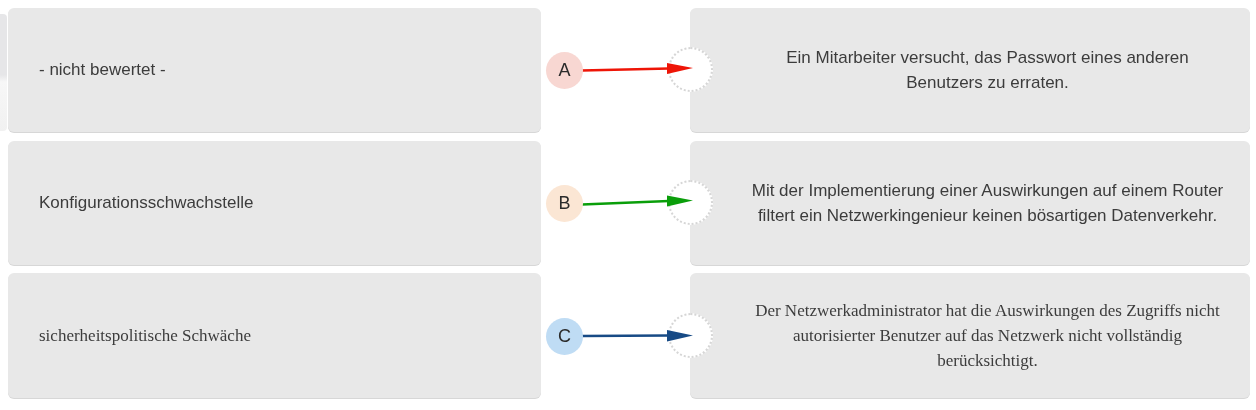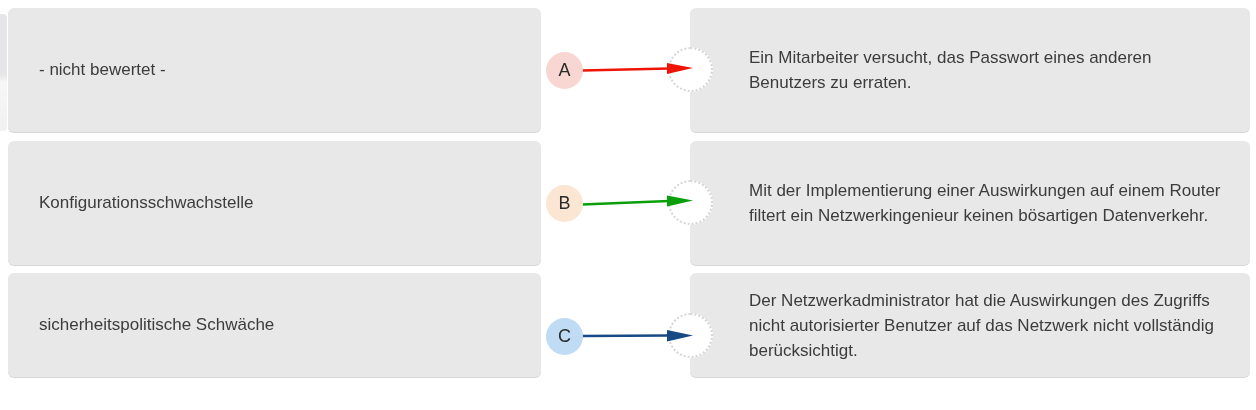--- a/index.html
+++ b/index.html
@@ -7,25 +7,25 @@
     position:relative;width:1256px;height:410px;background:#ffffff;overflow:hidden;
     font-family:"Liberation Sans", sans-serif;color:#3c3c3c;
   }
   .card{
     position:absolute;background:#e8e8e8;border-radius:6px;
     box-shadow:0 1px 0 #d7d7d7;
     display:flex;align-items:center;box-sizing:border-box;
   }
   .left-card{left:8px;width:533px;height:124px;padding-left:31px;font-size:17px;}
   .right-card{left:690px;width:560px;height:124px;padding-left:59px;padding-right:24px;font-size:17px;line-height:25px;}
-  .right-card .right-text{width:480px;}
+  .right-card .right-text{width:480px;text-align:center;}
   .row1 .card{top:8px;}
   .row2 .card{top:141px;}
   .row3 .card{top:273px;}
-  .row3 .right-card, .row3 .left-card{height:104px;}
+  .row3 .right-card, .row3 .left-card{height:125px;font-family:Liberation Serif, serif;}
 
   .letter-circle{
     position:absolute;left:546px;width:37px;height:37px;border-radius:50%;
     display:flex;align-items:center;justify-content:center;
     font-size:18px;color:#2b2b2b;z-index:4;
   }
   .row1 .letter-circle{top:52px;}
   .row2 .letter-circle{top:185px;}
   .row3 .letter-circle{top:318px;}
 

